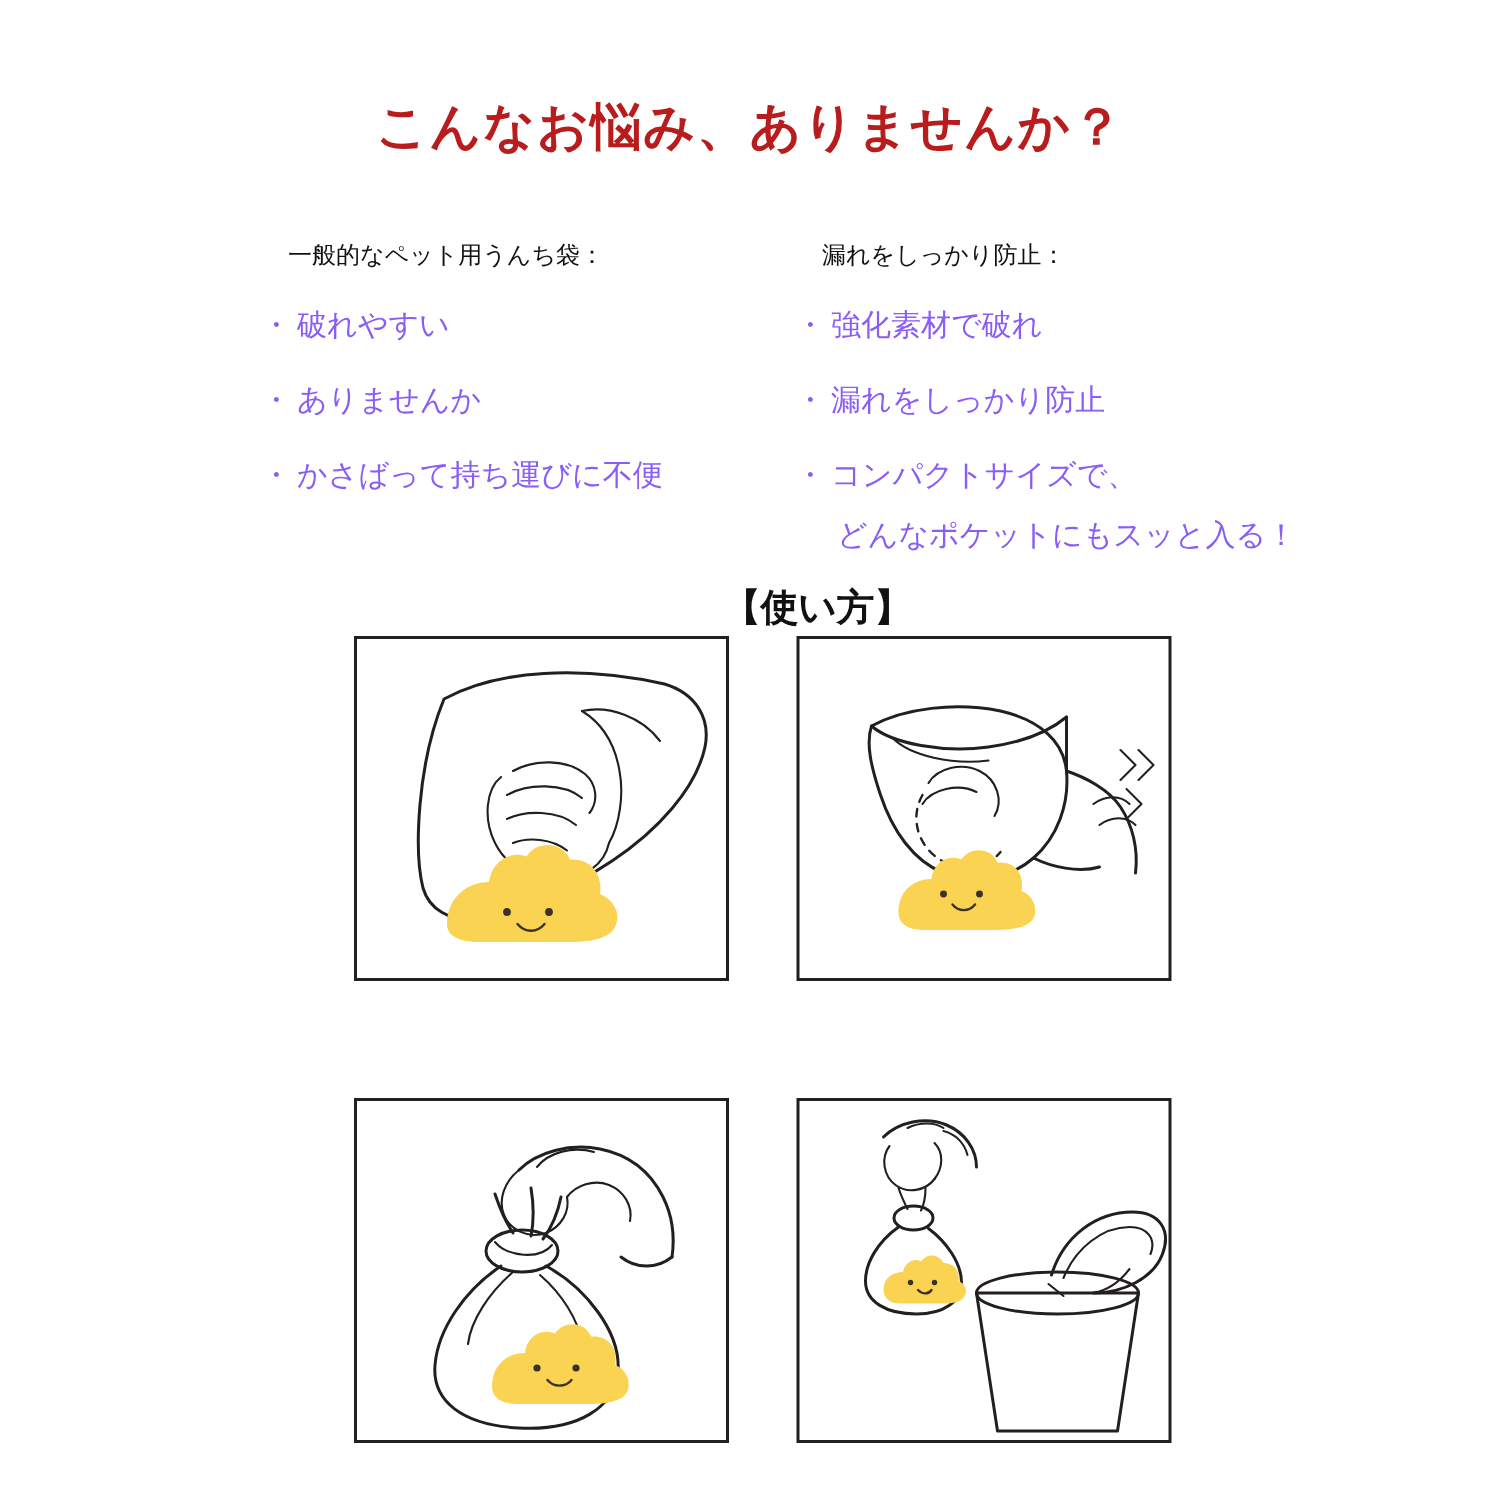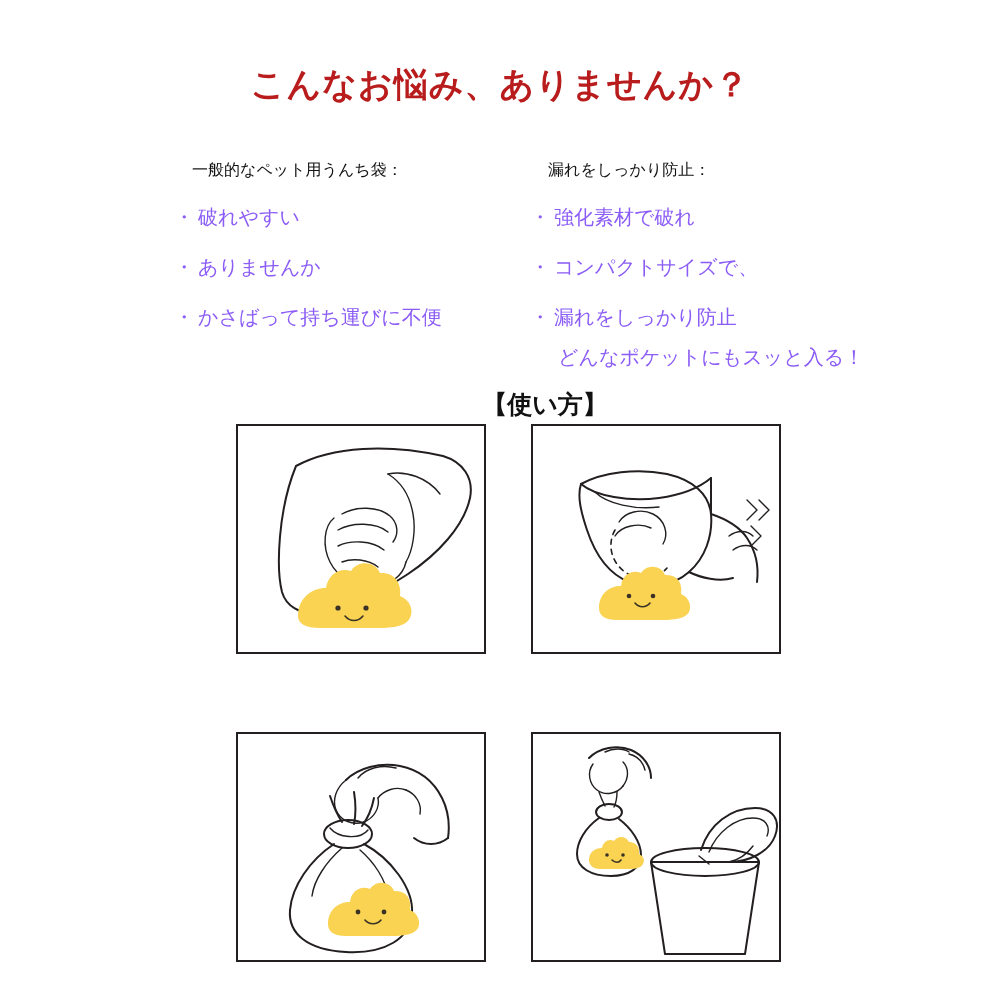--- a/index.html
+++ b/index.html
@@ -127,24 +127,24 @@
       </div>
     </div>
 
     <div class="col right">
       <div class="col-title">漏れをしっかり防止：</div>
 
       <div class="bullet">
         <span class="dot">・</span><span>強化素材で破れ</span>
       </div>
       <div class="bullet">
+        <span class="dot">・</span><span>漏れをしっかり防止</span>
+      </div>
+      <div class="bullet">
         <span class="dot">・</span><span>コンパクトサイズで、</span>
-      </div>
-      <div class="bullet">
-        <span class="dot">・</span><span>漏れをしっかり防止</span>
       </div>
       <div class="bullet cont">どんなポケットにもスッと入る！</div>
     </div>
 
   </div>
 
   <div class="howto-title">【使い方】</div>
 
   <div class="grid">
 

